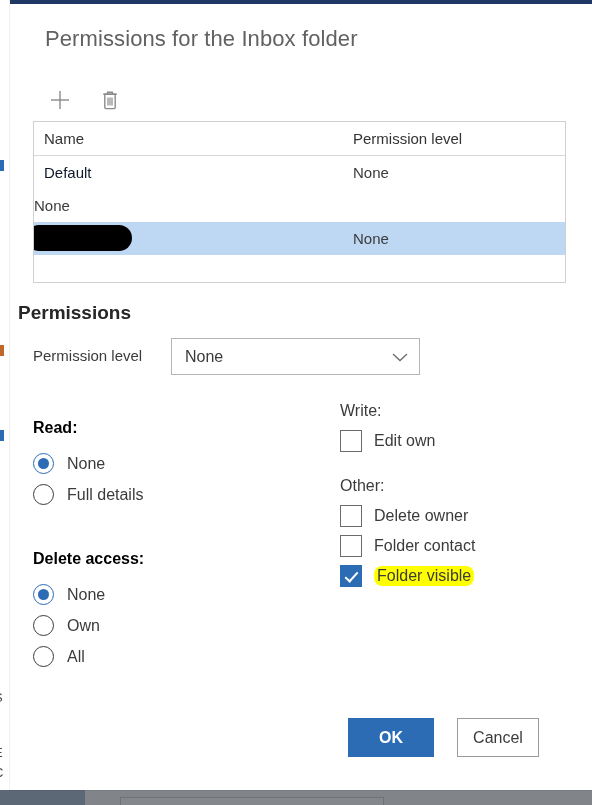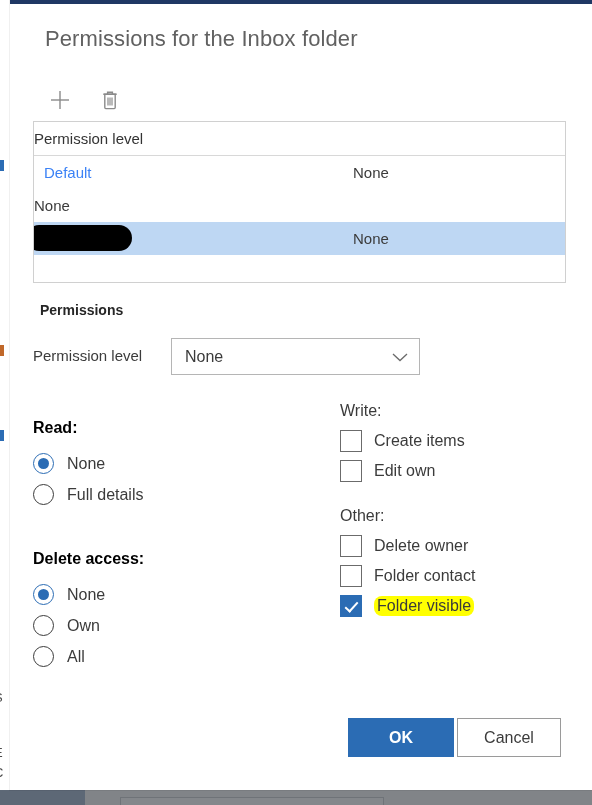--- a/index.html
+++ b/index.html
@@ -144,21 +144,21 @@
     border-bottom: 1px solid #d8d8d8;
   }
   .perm-row.selected {
     background: #bed7f3;
   }
   .cell-name {
     width: 319px;
     padding-left: 10px;
     box-sizing: border-box;
     font-size: 15px;
-    color: #3b82f6;
+    color: #0f172a;
     white-space: nowrap;
     overflow: hidden;
   }
   .cell-level {
     flex: 1;
     font-size: 15px;
     color: #3b3b3b;
     white-space: nowrap;
   }
   .perm-row.header .cell-name,
@@ -171,23 +171,23 @@
     top: 3px;
     width: 106px;
     height: 26px;
     background: #000000;
     border-radius: 14px;
   }
 
   
   .section-head {
     position: absolute;
-    left: 30px;
+    left: 8px;
     top: 302px;
-    font-size: 14px;
+    font-size: 19px;
     font-weight: bold;
     color: #262626;
   }
   .perm-level-label {
     position: absolute;
     left: 23px;
     top: 347px;
     font-size: 15px;
     color: #3b3b3b;
     white-space: nowrap;
@@ -302,35 +302,35 @@
     background: #ffff00;
     padding: 1px 3px;
     border-radius: 8px;
   }
 
   
   .btn-ok {
     position: absolute;
     left: 338px;
     top: 718px;
-    width: 106px;
+    width: 86px;
     height: 39px;
     background: #2b6cb4;
     color: #ffffff;
     font-size: 16px;
     font-weight: bold;
     border: none;
     cursor: default;
     font-family: "Liberation Sans", sans-serif;
   }
   .btn-cancel {
     position: absolute;
     left: 447px;
     top: 718px;
-    width: 104px;
+    width: 82px;
     height: 39px;
     background: #ffffff;
     color: #3b3b3b;
     font-size: 16px;
     border: 1px solid #9a9a9a;
     cursor: default;
     font-family: "Liberation Sans", sans-serif;
   }
 </style>
 </head>
@@ -376,20 +376,21 @@
           <line x1="8" y1="8.4" x2="8" y2="16.6" stroke="#8a8a8a" stroke-width="1.2"></line>
           <line x1="10" y1="8.4" x2="10" y2="16.6" stroke="#8a8a8a" stroke-width="1.2"></line>
           <line x1="12" y1="8.4" x2="12" y2="16.6" stroke="#8a8a8a" stroke-width="1.2"></line>
         </svg>
       </span>
     </div>
   </div>
 
   <div class="perm-table">
     <div class="perm-row header">
+      <div class="cell-name">Name</div>
       <div class="cell-level">Permission level</div>
     </div>
 
     <div class="perm-row">
       <div class="cell-name">Default</div>
       <div class="cell-level">None</div>
     </div>
 
     <div class="perm-row">
       <div class="cell-level">None</div>
@@ -447,24 +448,20 @@
       <span class="opt-label">All</span>
     </div>
   </div>
 
   <div class="col-right">
 
     <div class="group-head-plain">Write:</div>
 
     <div class="opt-row check">
       <span class="checkbox"></span>
-      <span class="opt-label">Create items</span>
-    </div>
-    <div class="opt-row check">
-      <span class="checkbox"></span>
       <span class="opt-label">Edit own</span>
     </div>
 
     <div class="group-gap"></div>
 
     <div class="group-head-plain">Other:</div>
 
     <div class="opt-row check">
       <span class="checkbox"></span>
       <span class="opt-label">Delete owner</span>

